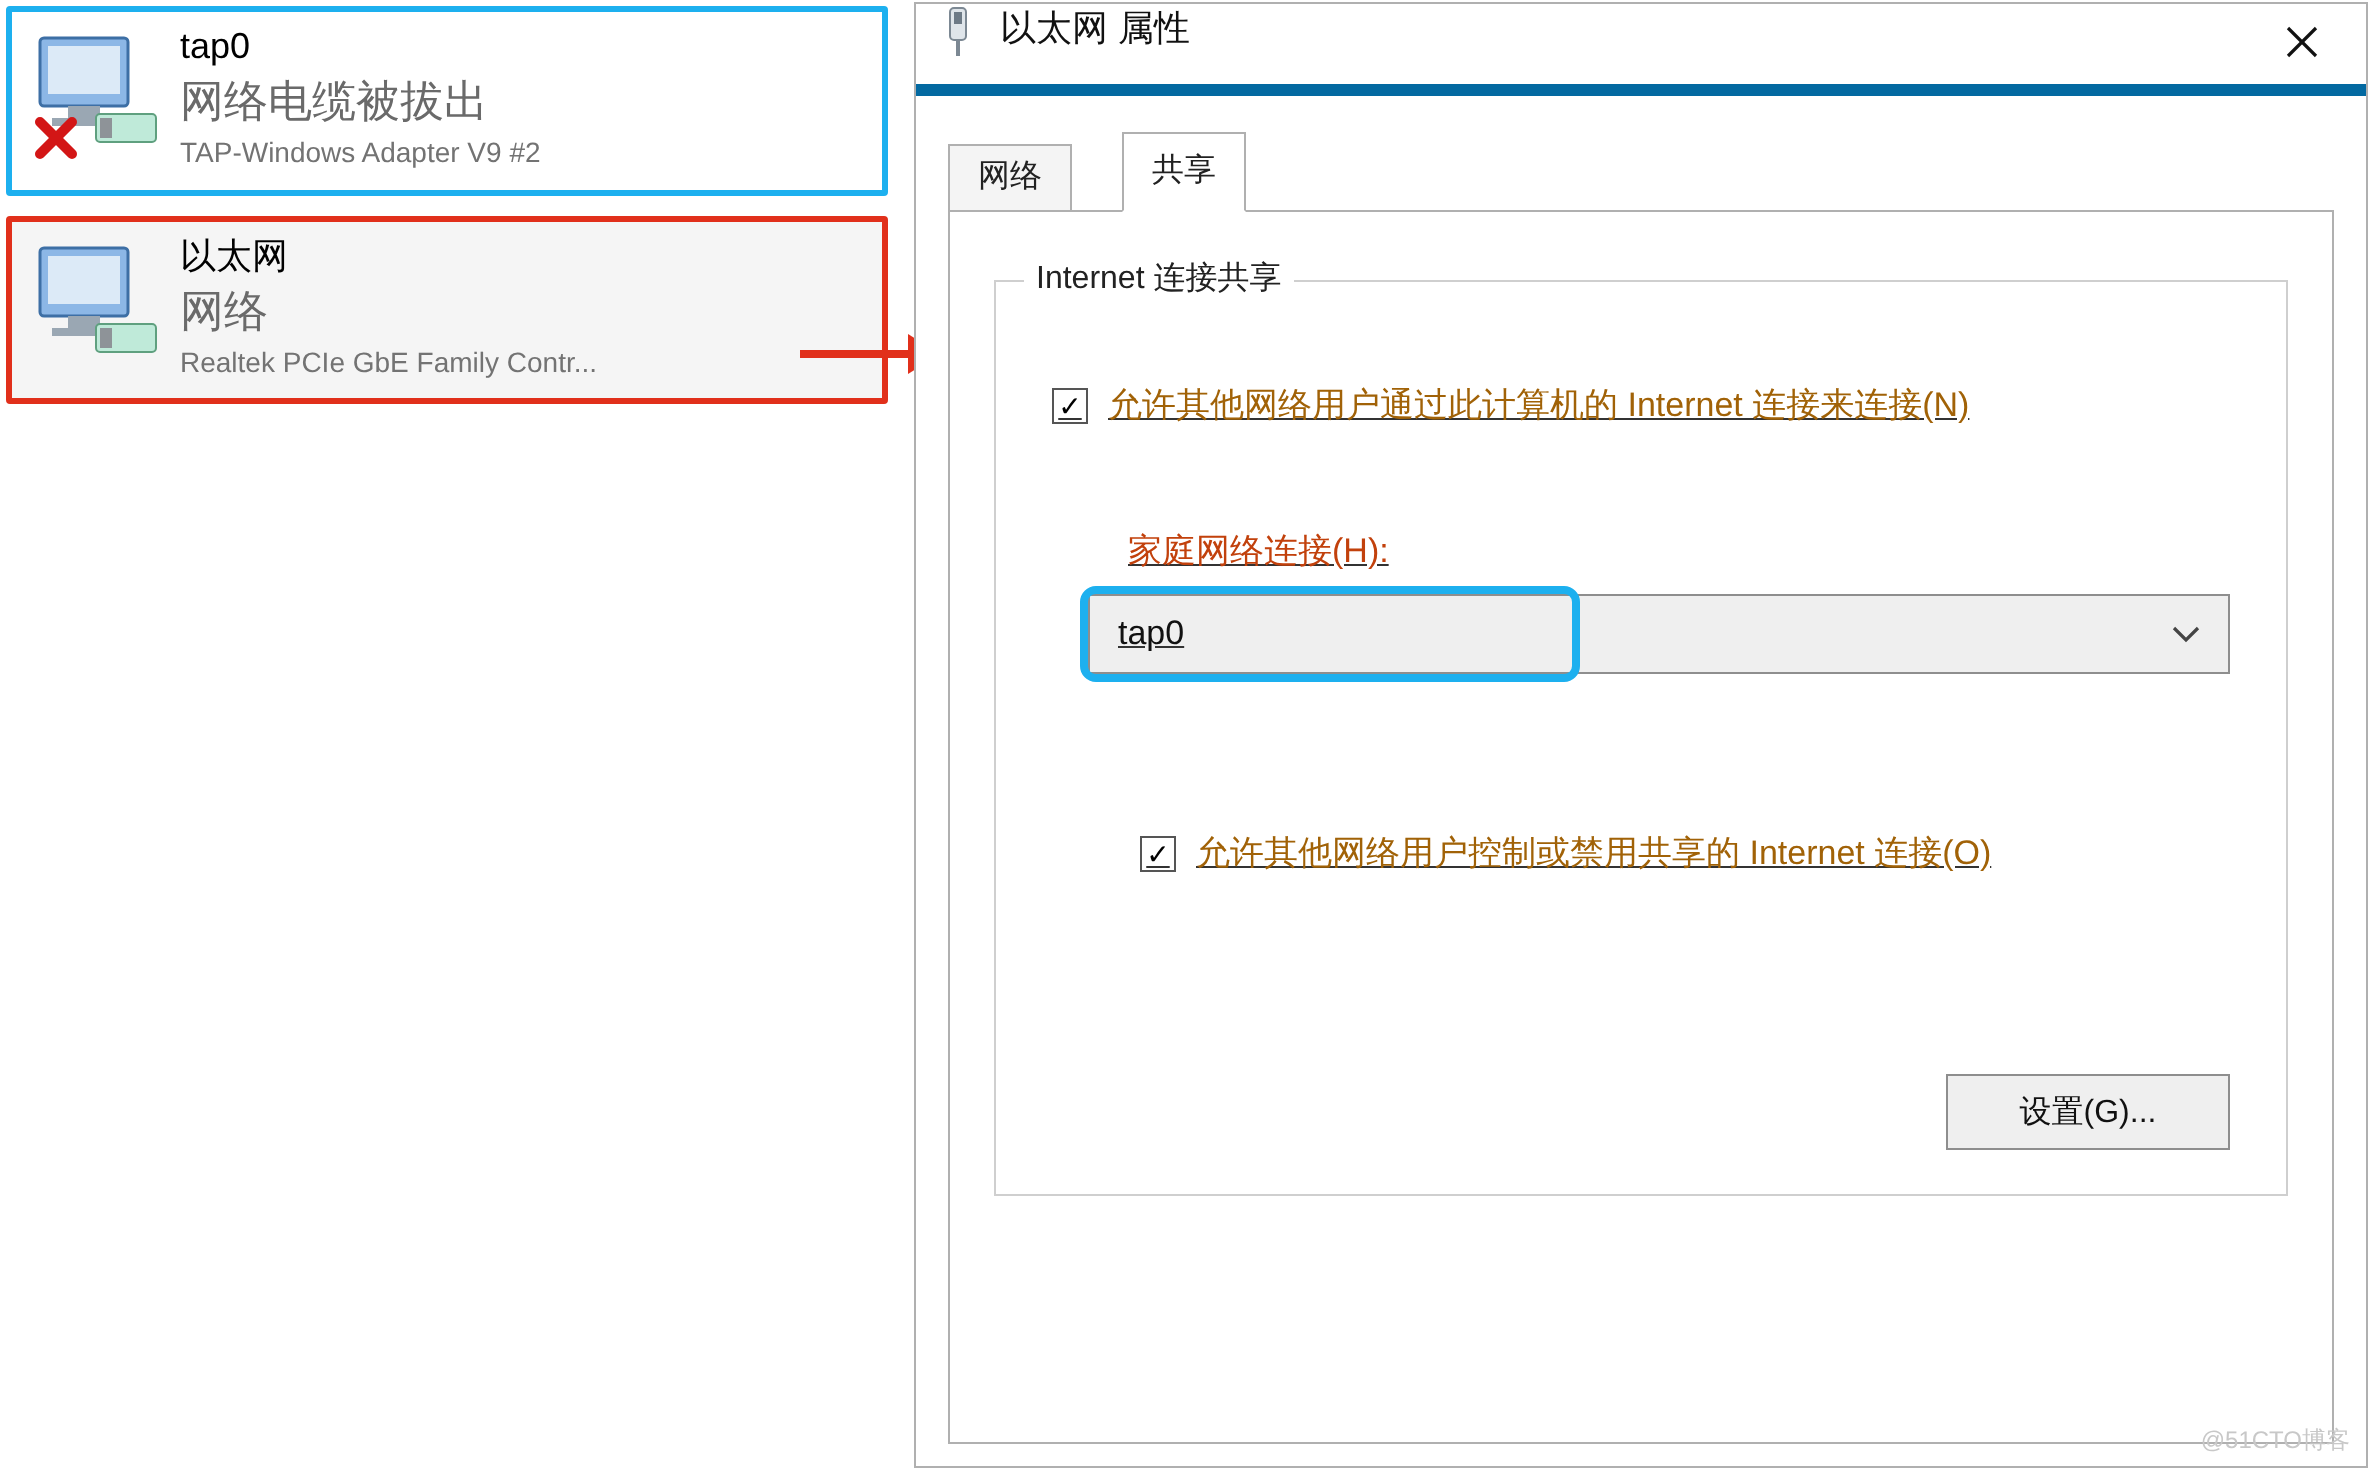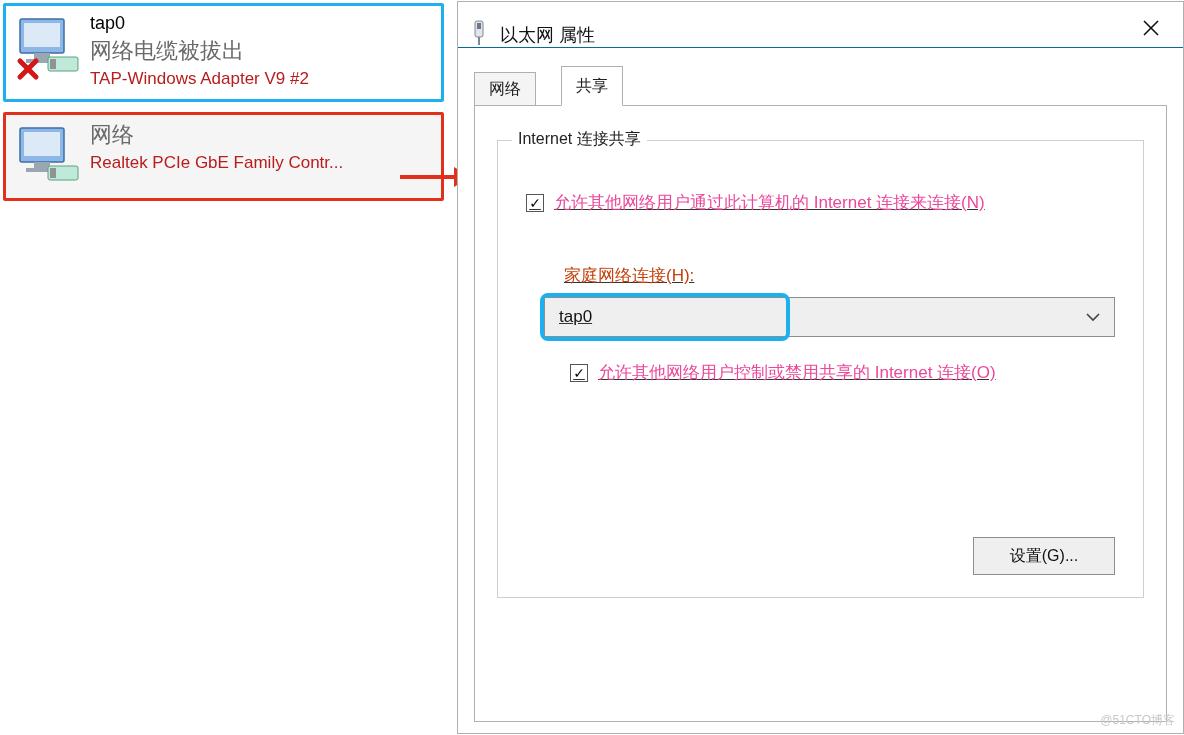--- a/index.html
+++ b/index.html
@@ -36,21 +36,21 @@
   .adapter-icon {
     width: 70px;
     height: 70px;
     flex: 0 0 70px;
     margin-right: 6px;
     position: relative;
   }
   .adapter-texts { flex: 1 1 auto; overflow: hidden; }
   .adapter-name { font-size: 18px; color: #000; line-height: 1.4; }
   .adapter-status { font-size: 22px; color: #6a6a6a; line-height: 1.4; }
-  .adapter-device { font-size: 17px; color: #b91c1c; line-height: 1.4; white-space: nowrap; overflow: hidden; text-overflow: ellipsis; }
+  .adapter-device { font-size: 14px; color: #737373; line-height: 1.4; white-space: nowrap; overflow: hidden; text-overflow: ellipsis; }
 
   
   .arrow-annot {
     position: absolute;
     left: 400px;
     top: 165px;
     width: 70px;
     height: 24px;
     pointer-events: none;
   }
@@ -63,23 +63,23 @@
     width: 727px;
     height: 733px;
     border: 1px solid #b0b0b0;
     background: #ffffff;
     display: flex;
     flex-direction: column;
   }
   .titlebar {
     height: 46px;
     display: flex;
-    align-items: flex-end;
+    align-items: flex-start;
     padding: 0 6px 0 10px;
-    border-bottom: 1px solid #0369a1;
+    border-bottom: 6px solid #0369a1;
   }
   .titlebar .nic-glyph {
     width: 22px; height: 28px; margin-right: 10px;
   }
   .titlebar .title-text { font-size: 18px; color: #111; flex: 1; }
   .titlebar .close-btn {
     width: 52px; height: 38px;
     display: flex; align-items: center; justify-content: center;
     color: #111; cursor: pointer;
   }
@@ -156,21 +156,21 @@
     background: #fff;
     cursor: pointer;
     flex-shrink: 0;
   }
   .chkbox.checked::after {
     content: "✓";
     font-size: 14px;
     color: #000;
     line-height: 1;
   }
-  .chk-label { font-size: 17px; color: #ec4899; text-align: center; }
+  .chk-label { font-size: 17px; color: #a16207; text-align: center; }
 
   .sub-label {
     margin: 50px 0 10px 38px;
     font-size: 17px;
     color: #c2410c;
   }
 
   .dropdown-wrap {
     margin: 0 0 0 18px;
     position: relative;
@@ -199,21 +199,21 @@
     position: absolute;
     left: -4px;
     top: -4px;
     width: 250px;
     height: 48px;
     border: 4px solid #1db0ef;
     border-radius: 8px;
     pointer-events: none;
   }
 
-  .second-chk { margin-top: 24px; padding-left: 44px; }
+  .second-chk { margin-top: 78px; padding-left: 44px; }
 
   .settings-btn-row {
     position: absolute;
     right: 28px;
     bottom: 22px;
   }
   .win-btn {
     min-width: 142px;
     height: 38px;
     border: 1px solid #8e8e8e;
@@ -267,20 +267,21 @@
       <svg viewBox="0 0 70 70" width="70" height="70">
         <rect x="6" y="8" width="44" height="34" rx="2" fill="#8cb7e6" stroke="#3d6fa5" stroke-width="1.5"></rect>
         <rect x="10" y="12" width="36" height="24" fill="#dceaf7"></rect>
         <rect x="20" y="42" width="16" height="6" fill="#9aa7b3"></rect>
         <rect x="12" y="48" width="32" height="4" fill="#9aa7b3"></rect>
         <rect x="34" y="46" width="30" height="14" rx="2" fill="#bfead9" stroke="#5fa07f"></rect>
         <rect x="36" y="48" width="6" height="10" fill="#8e9398"></rect>
       </svg>
     </div>
     <div class="adapter-texts">
+      <div class="adapter-name">以太网</div>
       <div class="adapter-status">网络</div>
       <div class="adapter-device">Realtek PCIe GbE Family Contr...</div>
     </div>
   </div>
 </div>
 
 <svg class="arrow-annot" viewBox="0 0 70 24">
   <line x1="0" y1="12" x2="54" y2="12" stroke="#e1301b" stroke-width="4"></line>
   <polygon points="54,2 70,12 54,22" fill="#e1301b"></polygon>
 </svg>

